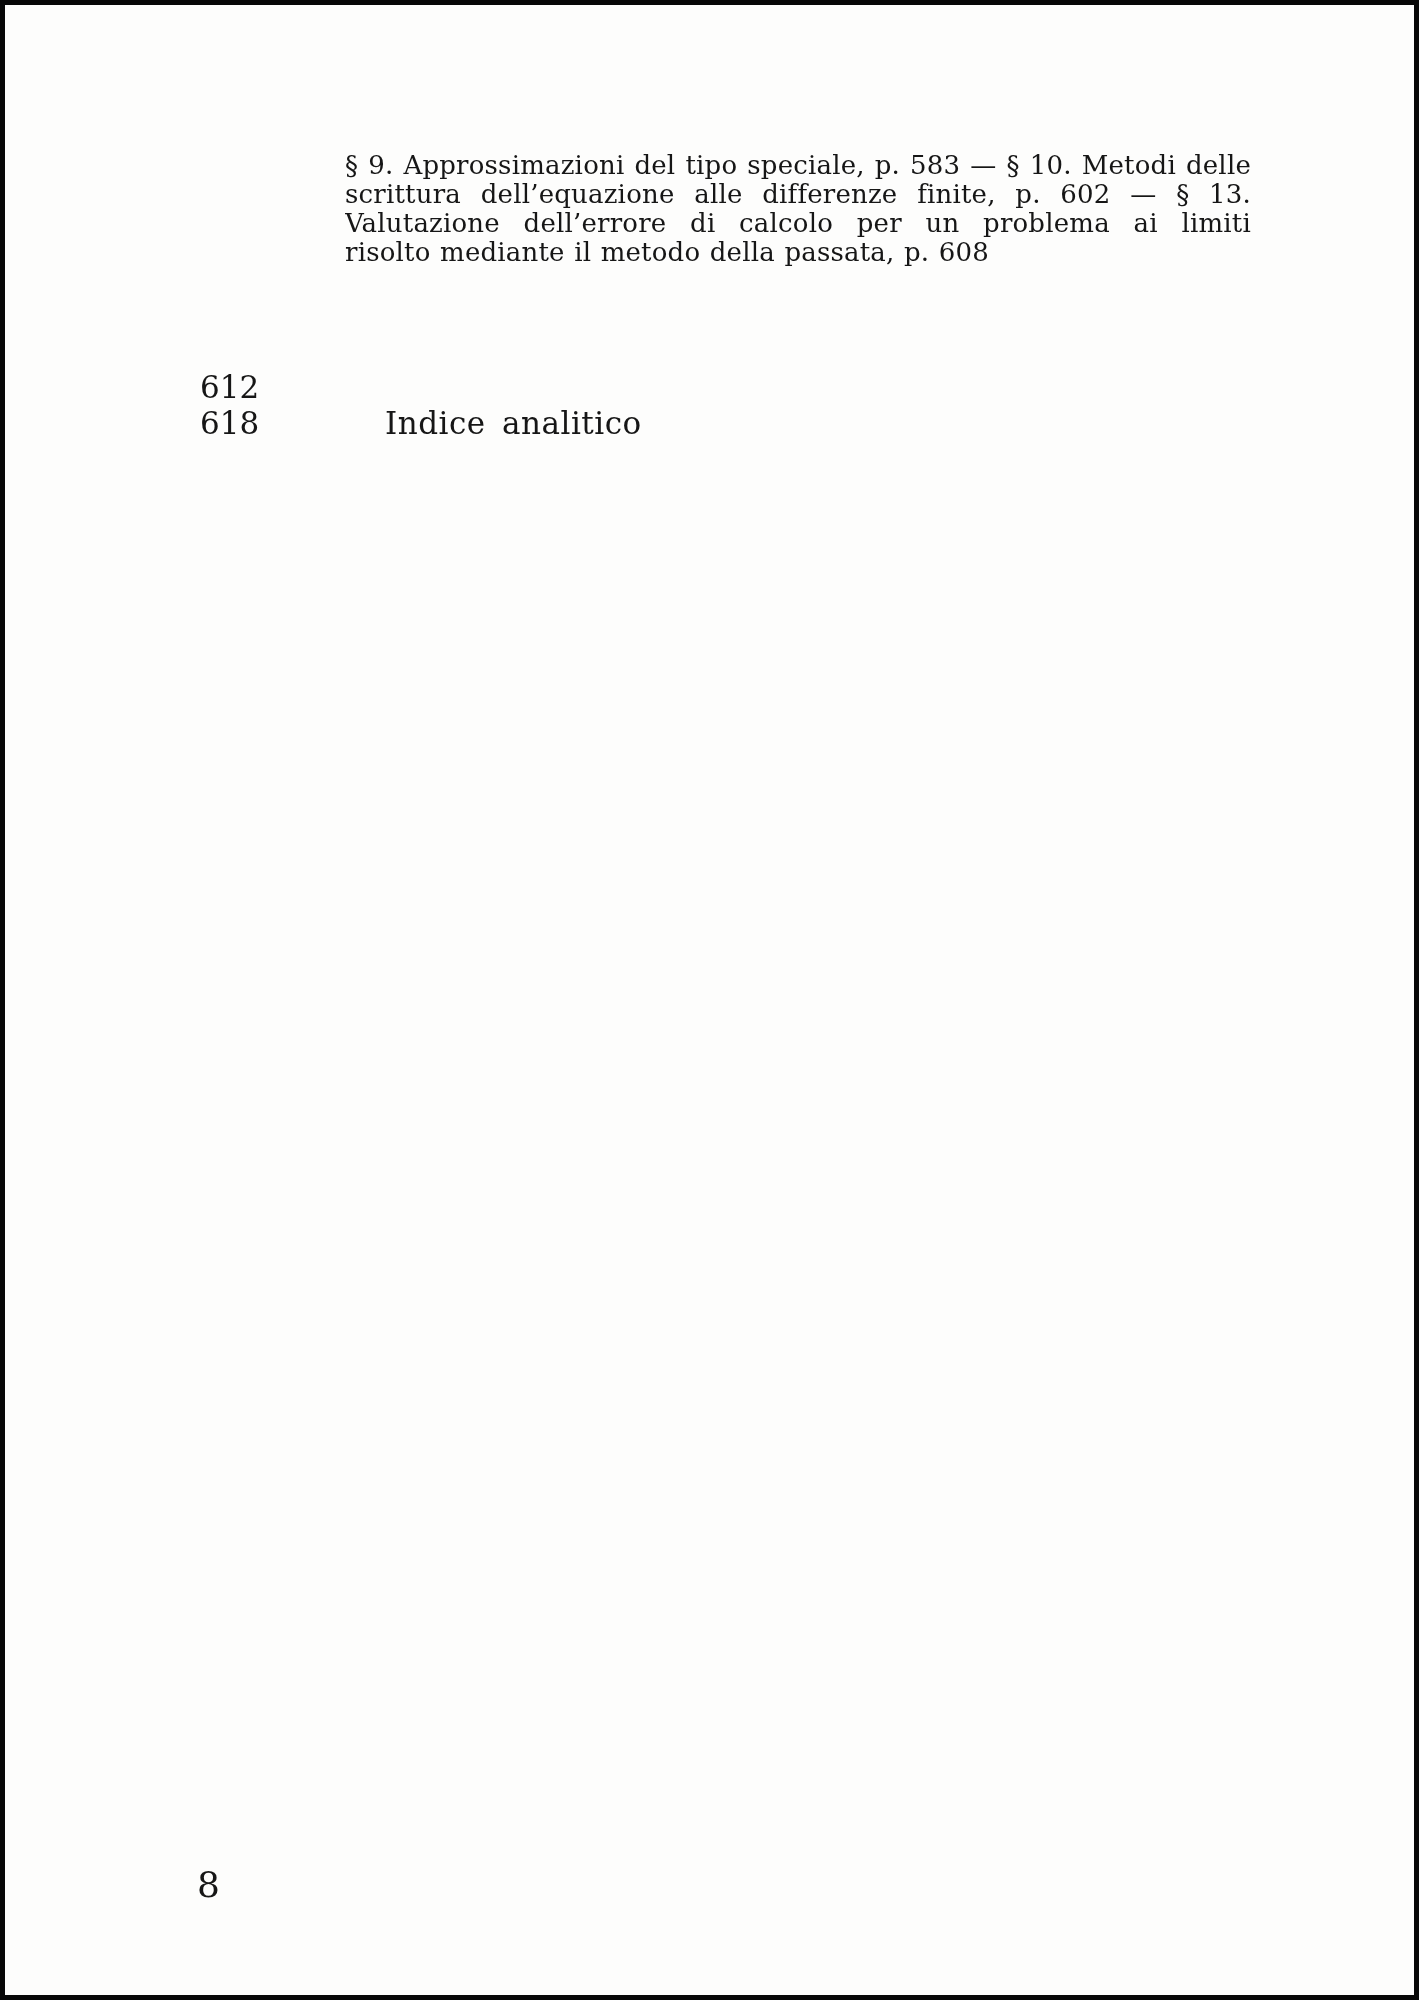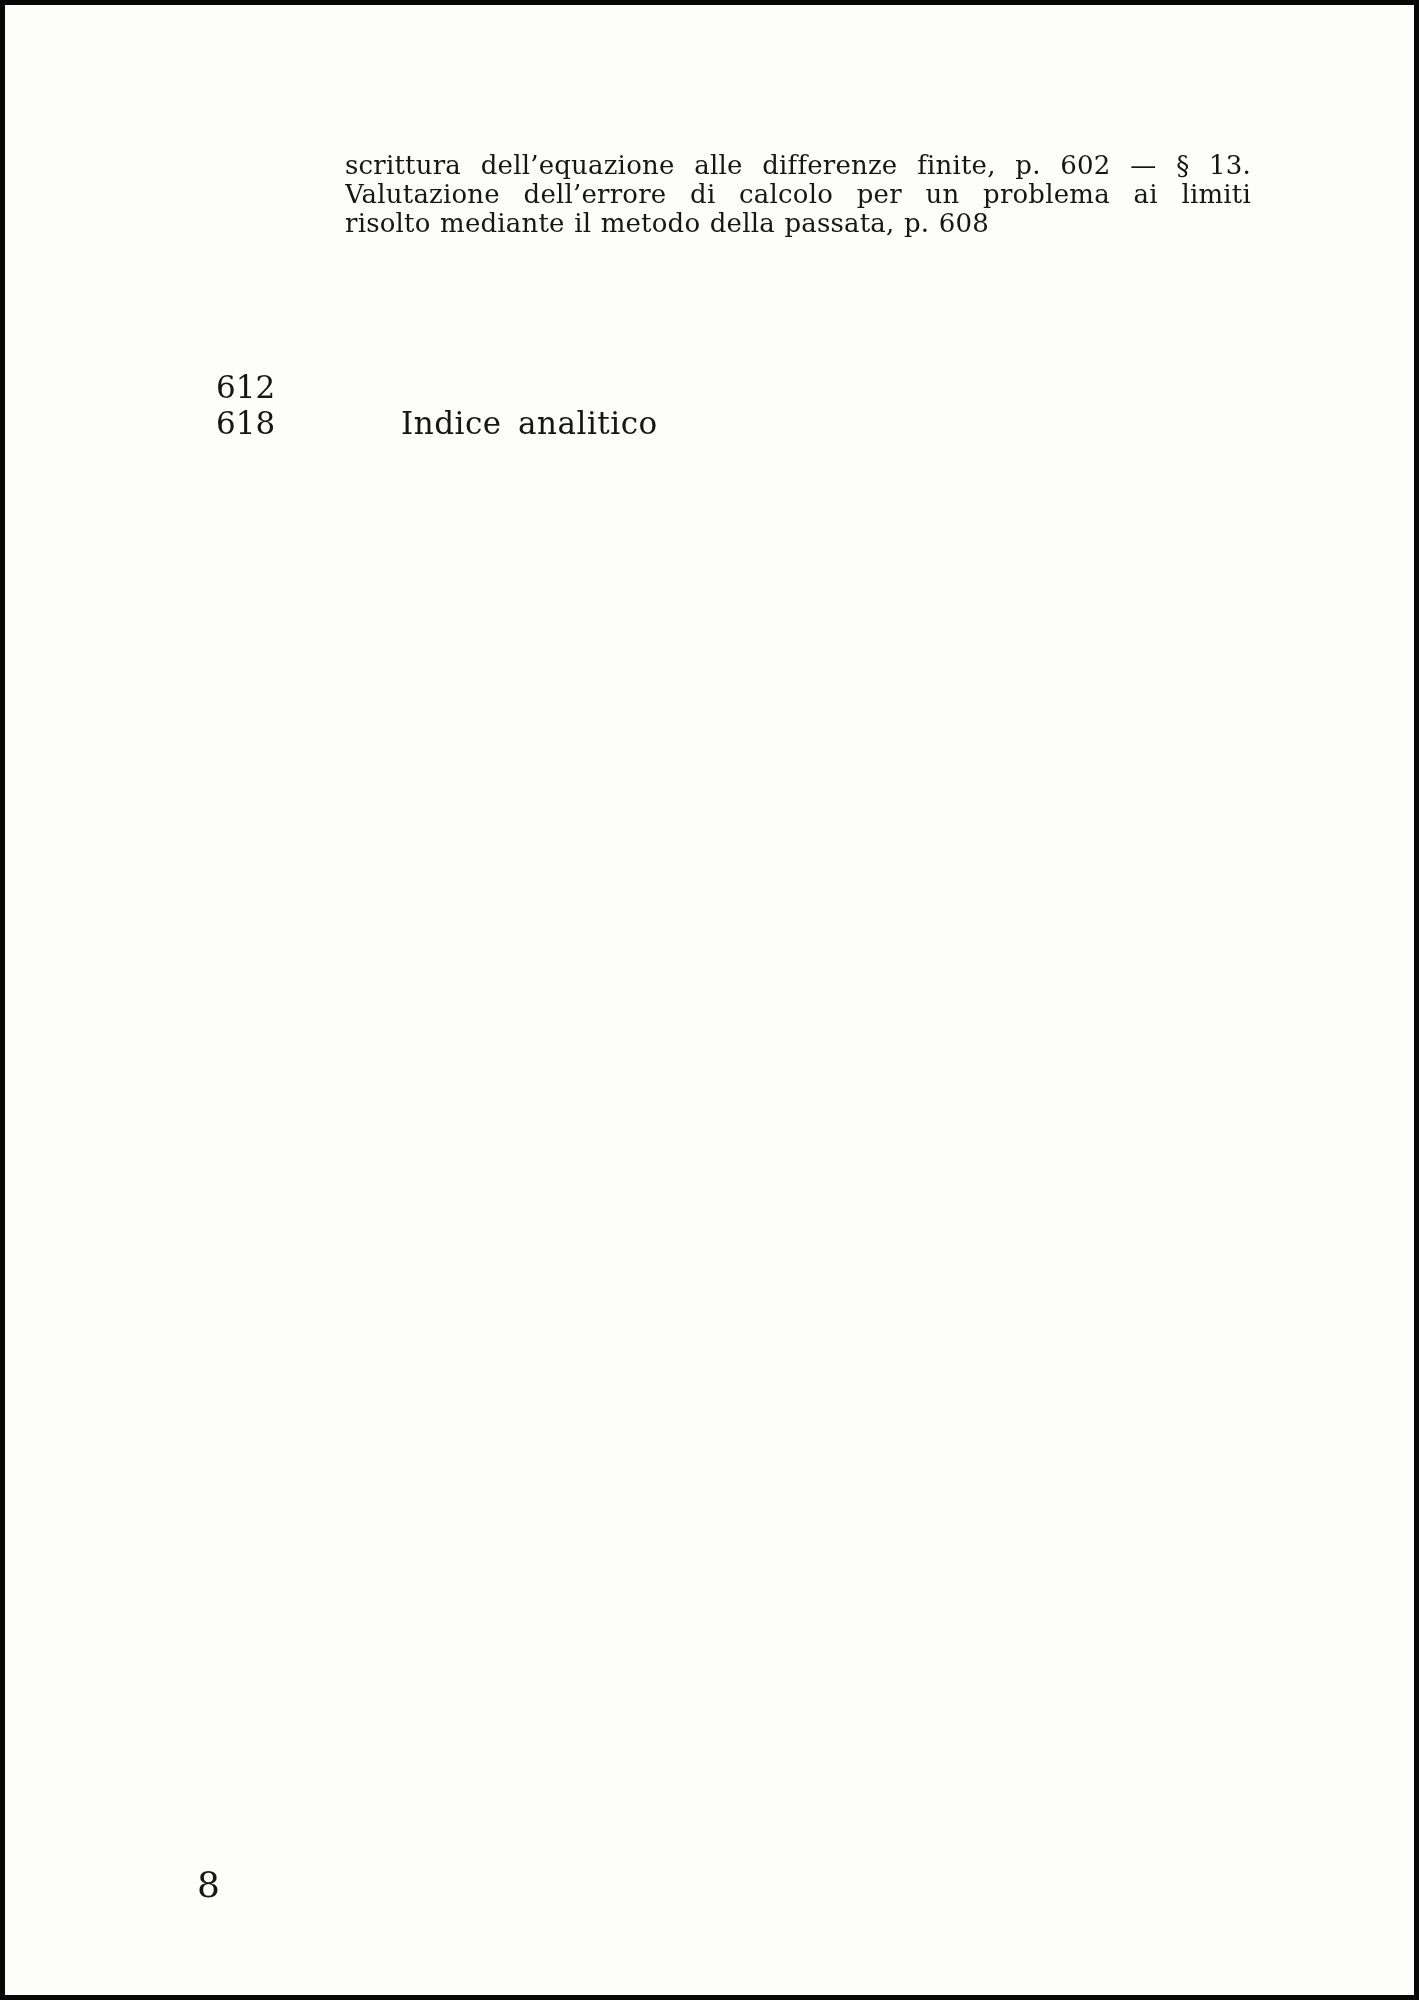--- a/index.html
+++ b/index.html
@@ -47,21 +47,20 @@
     top: 364px;
     width: 1060px;
     color: var(--text-color, #161616);
   }
   .toc-row {
     display: flex;
     align-items: baseline;
     height: 36px;
     font-size: 31px;
     line-height: 36px;
-    margin-left: 16px;
   }
   .toc-row .toc-page-col {
     width: 185px;
     flex: 0 0 185px;
   }
   .toc-row .toc-title-col {
     flex: 1 1 auto;
     letter-spacing: 0.5px;
     word-spacing: 6px;
   }
@@ -73,20 +72,21 @@
     line-height: 40px;
     color: var(--text-color, #161616);
   }
 </style>
 </head>
 <body>
 
 <div class="scan-page">
 
   <div class="toc-paragraph">
+    <div class="para-line">§ 9. Approssimazioni del tipo speciale, p. 583 — § 10. Metodi delle</div>
     <div class="para-line">scrittura dell’equazione alle differenze finite, p. 602 — § 13.</div>
     <div class="para-line">Valutazione dell’errore di calcolo per un problema ai limiti</div>
     <div class="para-line last-line">risolto mediante il metodo della passata, p. 608</div>
   </div>
 
   <div class="toc-entries">
     <div class="toc-row">
       <span class="toc-page-col">612</span>
     </div>
     <div class="toc-row">

